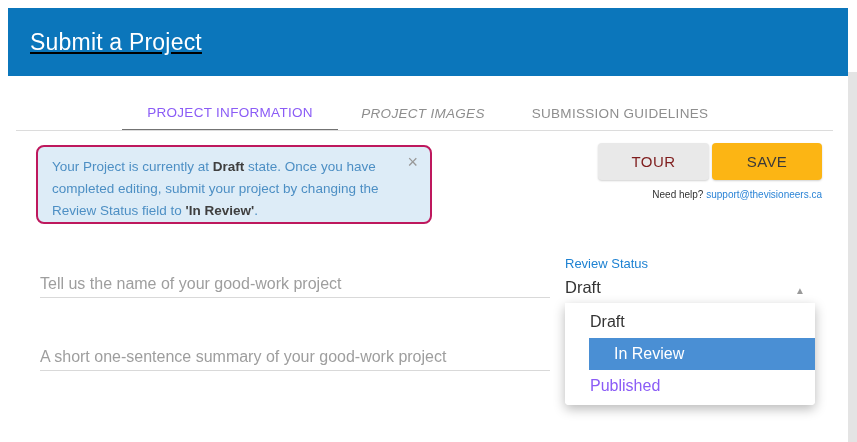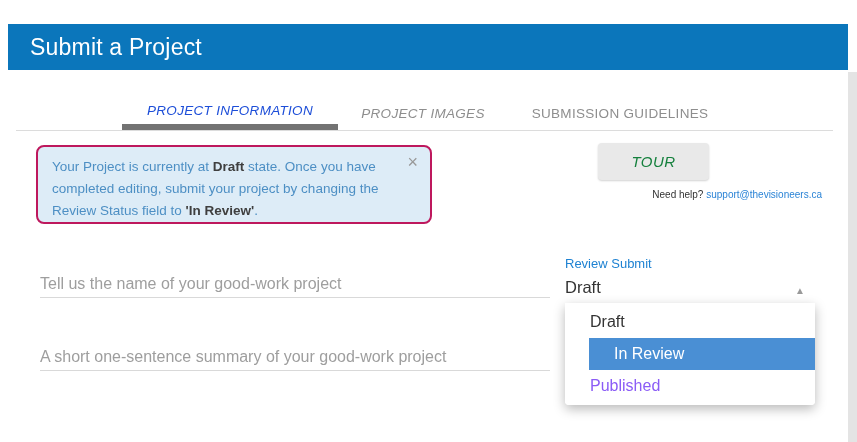--- a/index.html
+++ b/index.html
@@ -13,26 +13,27 @@
     overflow: hidden;
   }
   .right-strip {
     position: absolute;
     left: 848px; top: 72px;
     width: 9px; height: 370px;
     background: #e4e4e4;
   }
   .header {
     position: absolute;
-    left: 8px; top: 24px;
-    width: 840px; height: 46px;
+    left: 8px; top: 8px;
+    width: 840px; height: 68px;
     background: #0b76bb;
     display: flex;
     align-items: center;
     padding-left: 22px;
+    text-decoration: underline;
   }
   .header-title {
     color: #ffffff;
     font-size: 23px;
     font-weight: 400;
     letter-spacing: 0.2px;
   }
   .tabs {
     position: absolute;
     left: 122px; top: 96px;
@@ -43,23 +44,22 @@
     height: 35px;
     display: flex;
     align-items: center;
     justify-content: center;
     font-size: 13.5px;
     letter-spacing: 0.3px;
     color: #8e8e8e;
     cursor: pointer;
   }
   .tab.active {
-    color: #1d4ed8;
-    border-bottom: 7px solid #737373;
-    font-style: italic;
+    color: #8b5cf6;
+    border-bottom: 2px solid #737373;
   }
   .tab-1 { width: 216px; }
   .tab-2 { width: 170px; font-style: italic; }
   .tab-3 { width: 224px; }
   .tabs-divider {
     position: absolute;
     left: 16px; top: 130px;
     width: 817px; height: 1px;
     background: #dcdcdc;
   }
@@ -92,22 +92,21 @@
     border-radius: 4px;
     font-family: "Liberation Sans", sans-serif;
     font-size: 15px;
     letter-spacing: 0.4px;
     cursor: pointer;
     box-shadow: 0 1px 2px rgba(0,0,0,0.18);
   }
   .btn-tour {
     left: 598px; width: 111px;
     background: #e9e9e9;
-    color: #15803d;
-    font-style: italic;
+    color: #7f1d1d;
   }
   .btn-save {
     left: 712px; width: 110px;
     background: #fcb514;
     color: #3a3a3a;
   }
   .help-line {
     position: absolute;
     top: 189px;
     right: 35px;
@@ -209,31 +208,32 @@
     <div class="tab tab-3">SUBMISSION GUIDELINES</div>
   </div>
   <div class="tabs-divider"></div>
 
   <div class="alert">
     <span>Your Project is currently at </span><b>Draft</b><span> state. Once you have completed editing, submit your project by changing the Review Status field to </span><b>'In Review'</b><span>.</span>
     <span class="alert-close">×</span>
   </div>
 
   <button class="btn btn-tour">TOUR</button>
+  <button class="btn btn-save">SAVE</button>
 
   <div class="help-line">
     <span>Need help? </span><a class="help-link">support@thevisioneers.ca</a>
   </div>
 
   <input class="text-input input-name" type="text" placeholder="Tell us the name of your good-work project" style="">
 
   <input class="text-input input-summary" type="text" placeholder="A short one-sentence summary of your good-work project" style="">
 
   <div class="select-group">
-    <div class="select-label">Review Submit</div>
+    <div class="select-label">Review Status</div>
     <div class="select-value-row">
       <span class="select-value">Draft</span>
       <span class="select-caret">▲</span>
     </div>
     <div class="select-underline"></div>
   </div>
 
   <div class="dropdown">
     <div class="dropdown-pad"></div>
     <div class="dropdown-option">Draft</div>

